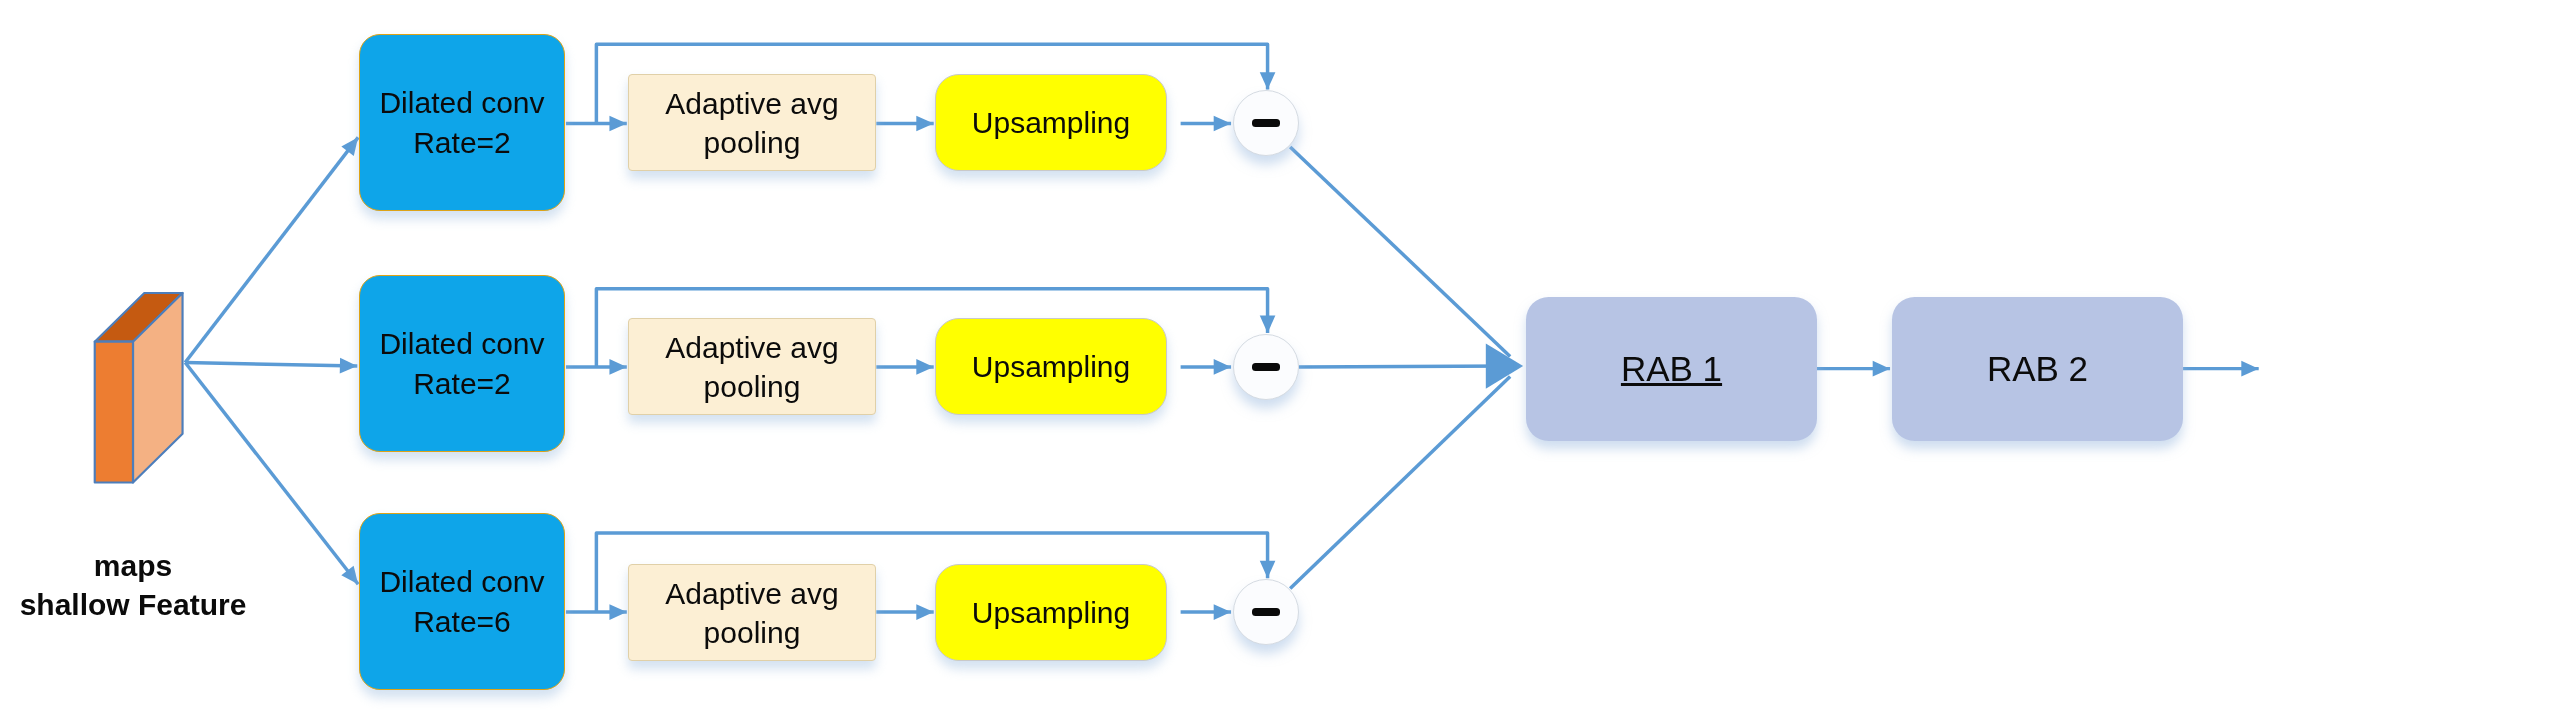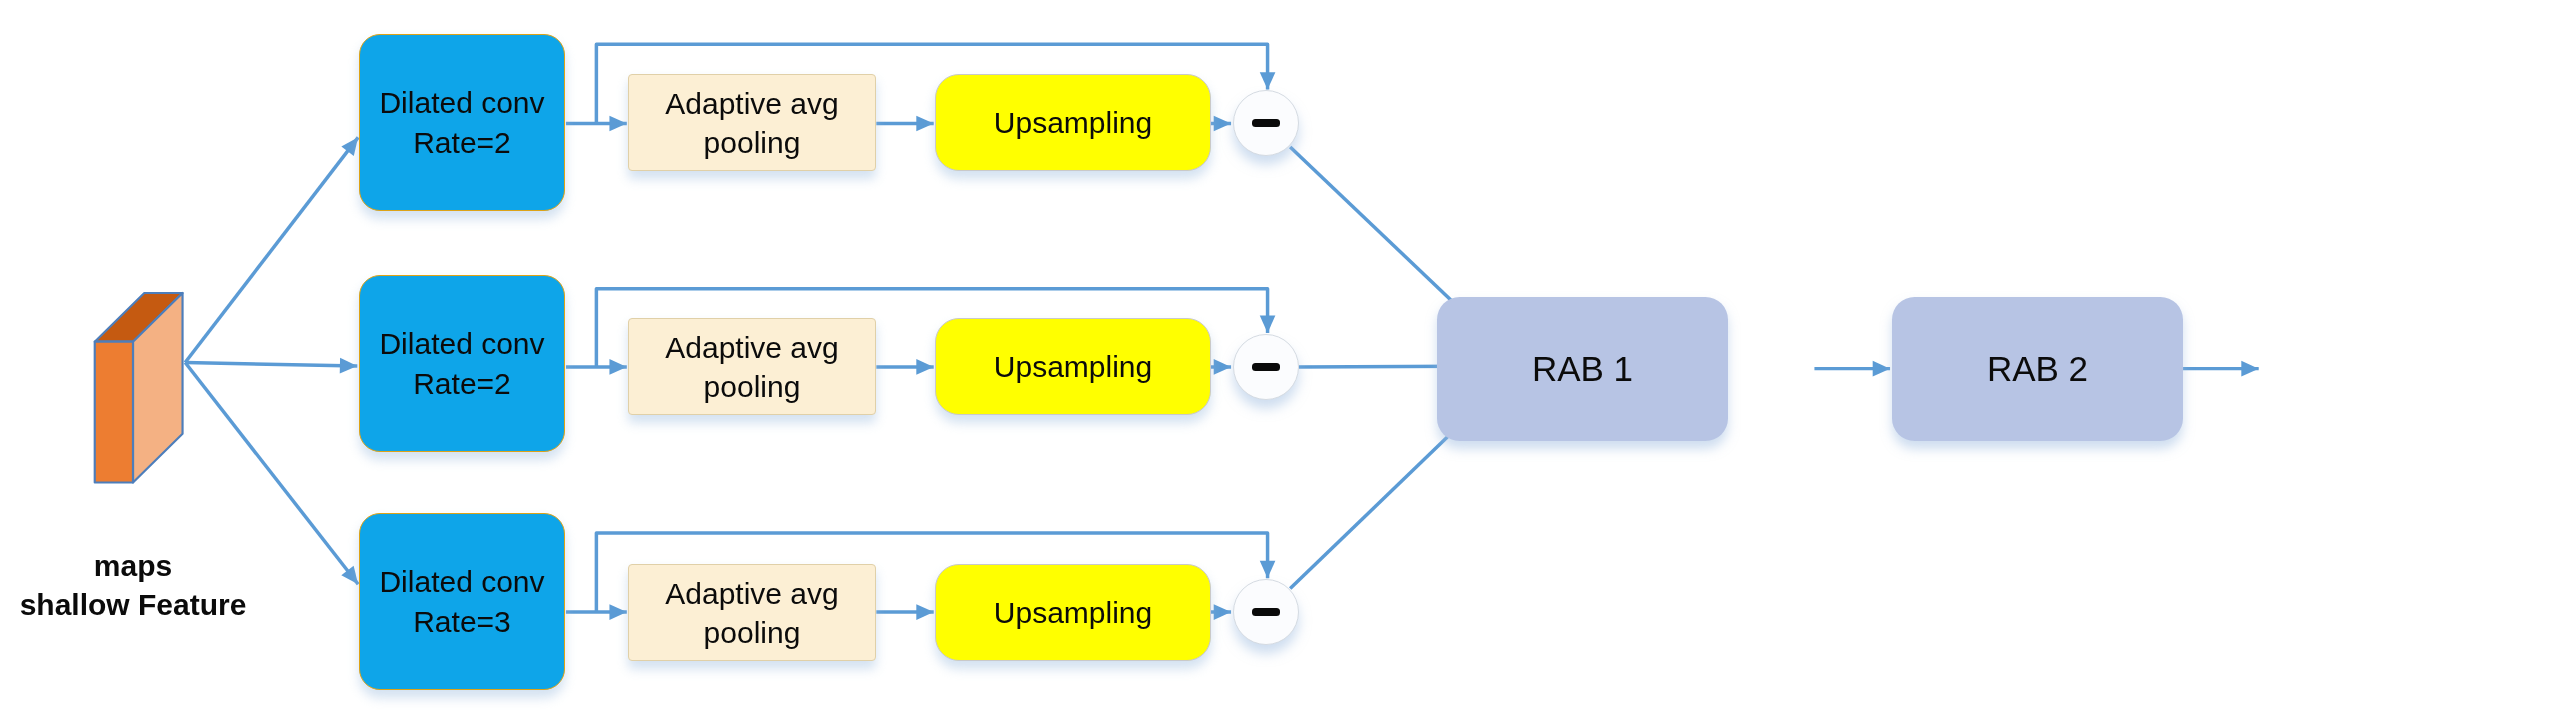--- a/index.html
+++ b/index.html
@@ -50,21 +50,21 @@
     height: 97px;
     background: #FCEFD4;
     border: 1.7px solid #E0D0A8;
     border-radius: 4px;
     font-size: 30px;
     line-height: 39px;
     box-shadow: 0 7.8px 10.4px rgba(160,190,225,0.45);
   }
   .upsampling {
     left: 935px;
-    width: 276px;
+    width: 232px;
     height: 97px;
     background: #FFFF00;
     border: 1.7px solid #C9C9C9;
     border-radius: 24px;
     font-size: 30px;
     box-shadow: 0 7.8px 10.4px rgba(160,190,225,0.45);
   }
   .subnode {
     left: 1233px;
     width: 66px;
@@ -189,34 +189,34 @@
   </div>
   <div class="node upsampling" style="top:318px;">
     <span>Upsampling</span>
   </div>
   <div class="node subnode" style="top:334px;">
     <div class="minus-bar"></div>
   </div>
 
   <div class="node dilated" style="top:513px;">
     <span>Dilated conv</span>
-    <span>Rate=3</span>
+    <span>Rate=6</span>
   </div>
   <div class="node pooling" style="top:564px;">
     <span>Adaptive avg</span>
     <span>pooling</span>
   </div>
   <div class="node upsampling" style="top:564px;">
     <span>Upsampling</span>
   </div>
   <div class="node subnode" style="top:579px;">
     <div class="minus-bar"></div>
   </div>
 
-  <div class="node rab" style="left:1437px;">
+  <div class="node rab" style="left:1526px;text-decoration:underline;">
     <span>RAB 1</span>
   </div>
   <div class="node rab" style="left:1892px;">
     <span>RAB 2</span>
   </div>
 
 </div>
 
 
 </body></html>

